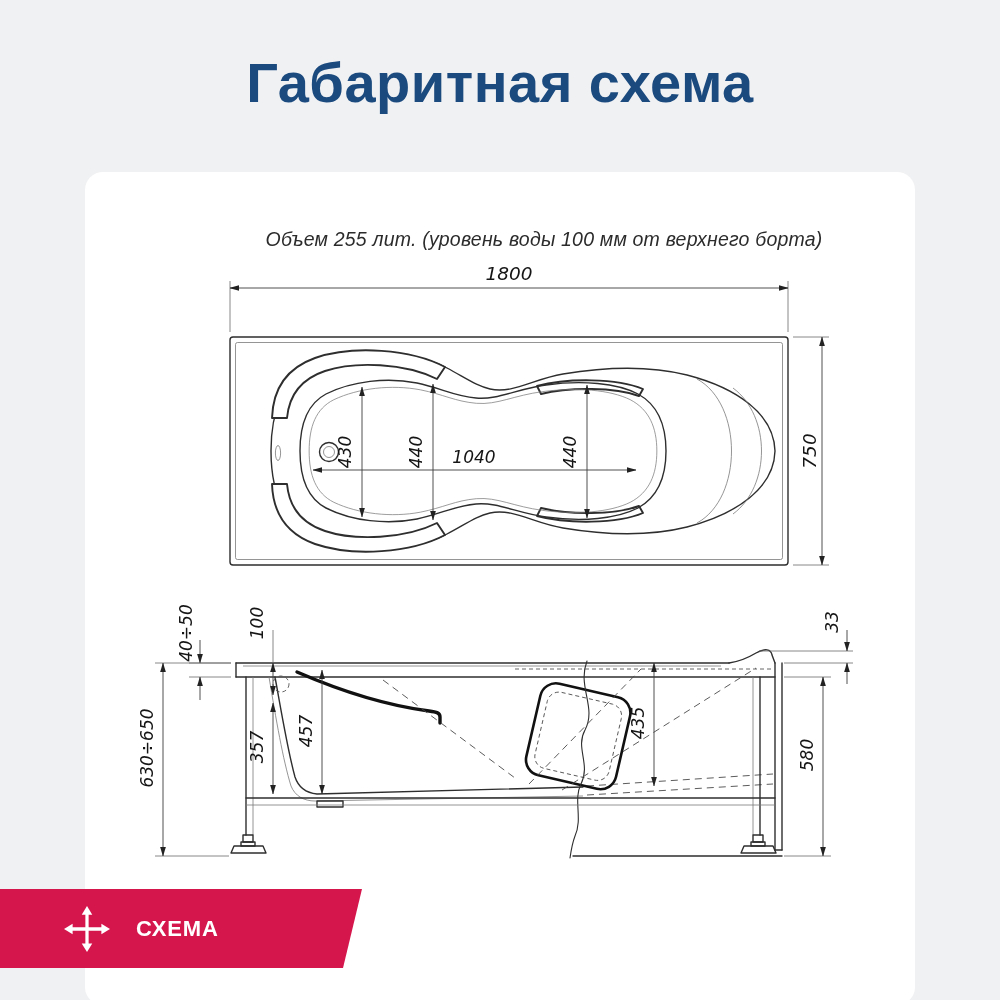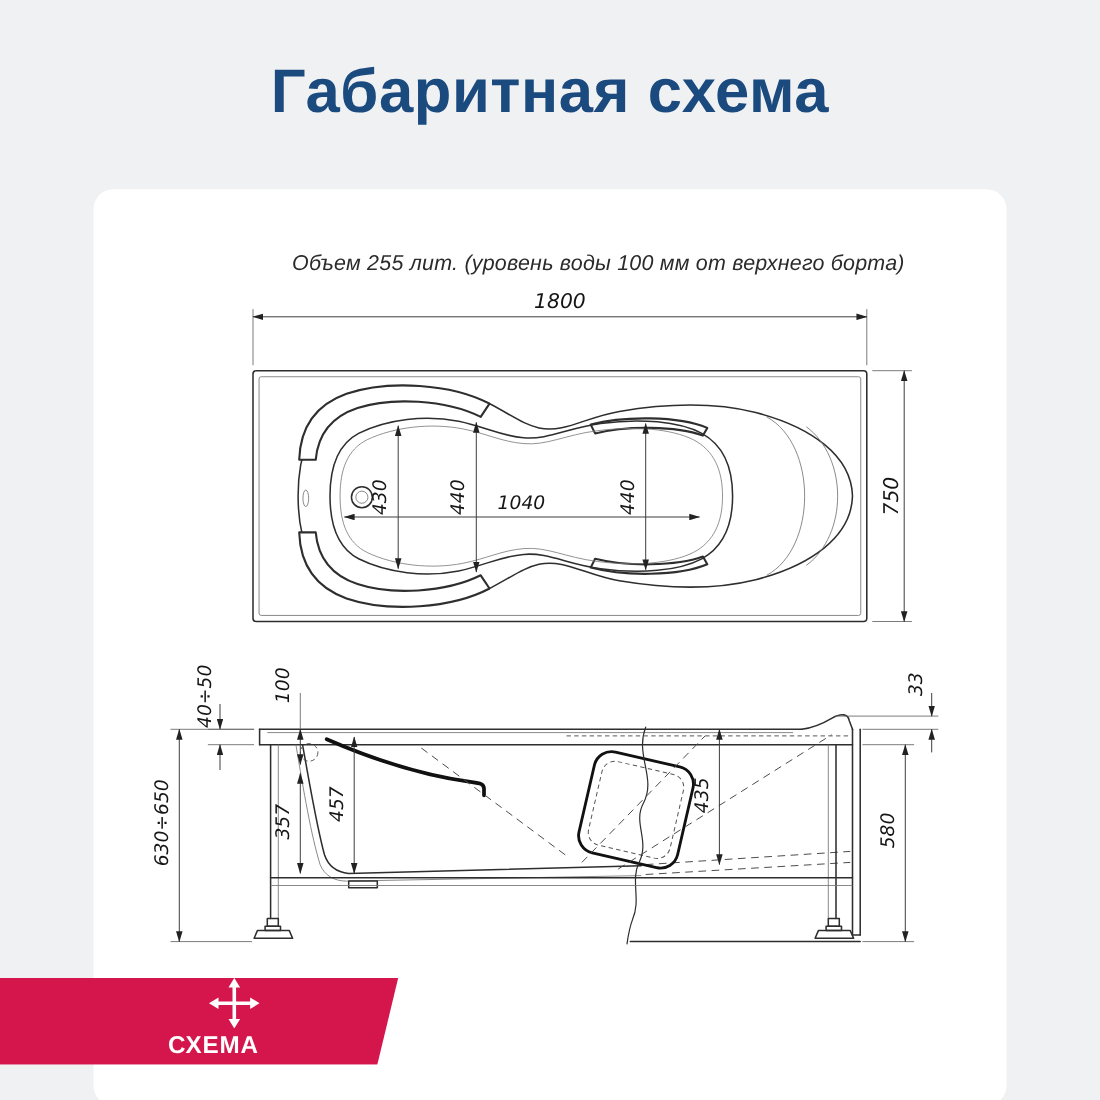--- a/index.html
+++ b/index.html
@@ -33,21 +33,21 @@
   .dashf{stroke:#555;stroke-width:.9;fill:none;stroke-dasharray:4 3;}
   .dim{stroke:#3c3c3c;stroke-width:.9;fill:none;}
   .ext{stroke:#6a6a6a;stroke-width:.8;fill:none;}
   .arr{fill:#222;}
   text.dt{font-family:"DejaVu Sans",sans-serif;font-style:italic;font-size:17px;fill:#151515;text-anchor:middle;}
   text.dtb{font-family:"DejaVu Sans",sans-serif;font-style:italic;font-size:18.5px;fill:#151515;text-anchor:middle;}
   .badge{
     position:absolute;left:0;top:889px;width:362px;height:79px;
     background:#d5164d;
     clip-path:polygon(0 0,100% 0,calc(100% - 19px) 100%,0 100%);
-    display:flex;align-items:center;color:#ffffff;flex-direction:column;
+    display:flex;align-items:center;color:#ffffff;
   }
   .badge .icon{margin-left:64px;width:46px;height:46px;flex:0 0 auto;}
   .badge .txt{margin-left:26px;font-weight:800;font-size:22px;line-height:29px;letter-spacing:.8px;}
 </style>
 </head>
 <body>
 
 <div class="page-title">Габаритная схема</div>
 
 <div class="card">

